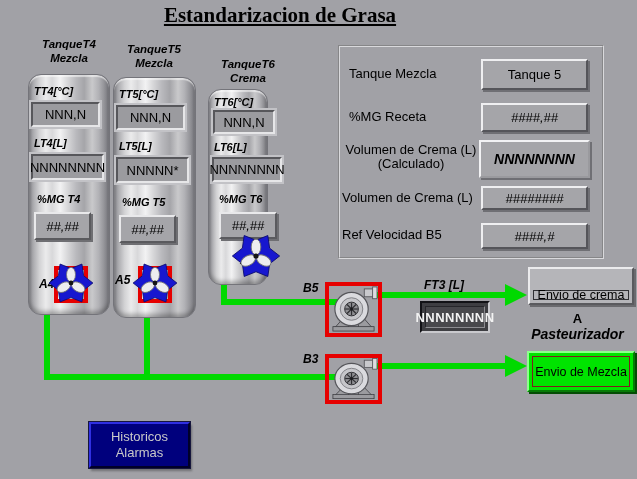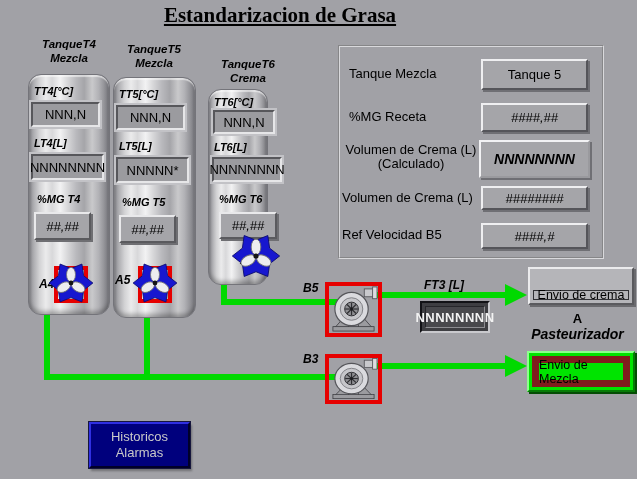--- a/index.html
+++ b/index.html
@@ -54,21 +54,21 @@
   .graybtn .inner {
     position:absolute; left:3px; right:3px; top:3px; bottom:3px;
     border:1px solid #303034; display:flex; align-items:center; justify-content:center; font-size:12.5px;margin-top:18px;
   }
   .greenbtn {
     background:#00e400; border:2px solid; border-color:#8cff8c #067c06 #067c06 #8cff8c;
     box-shadow:2px 2px 0 #044d04;
   }
   .greenbtn .inner {
     position:absolute; left:3px; right:3px; top:3px; bottom:3px;
-    border:7px solid #7f1d1d; display:flex; align-items:center; justify-content:center; font-size:12.5px;
+    border:1px solid #7f1d1d; display:flex; align-items:center; justify-content:center; font-size:12.5px;
   }
   .navybtn {
     background:#00007d; border:2px solid; border-color:#2f2fe2 #000028 #000028 #2f2fe2;
     box-shadow:0 0 0 1px #16163c, 2px 3px 2px rgba(0,0,0,.3);
     color:#c9c9c9; font-size:13px; line-height:16px; text-align:center;
     display:flex; flex-direction:column; align-items:center; justify-content:center;
   }
   .ft3box {
     background:#3e3e42; border:2px solid; border-color:#121216 #c9c9cd #c9c9cd #121216;
   }

